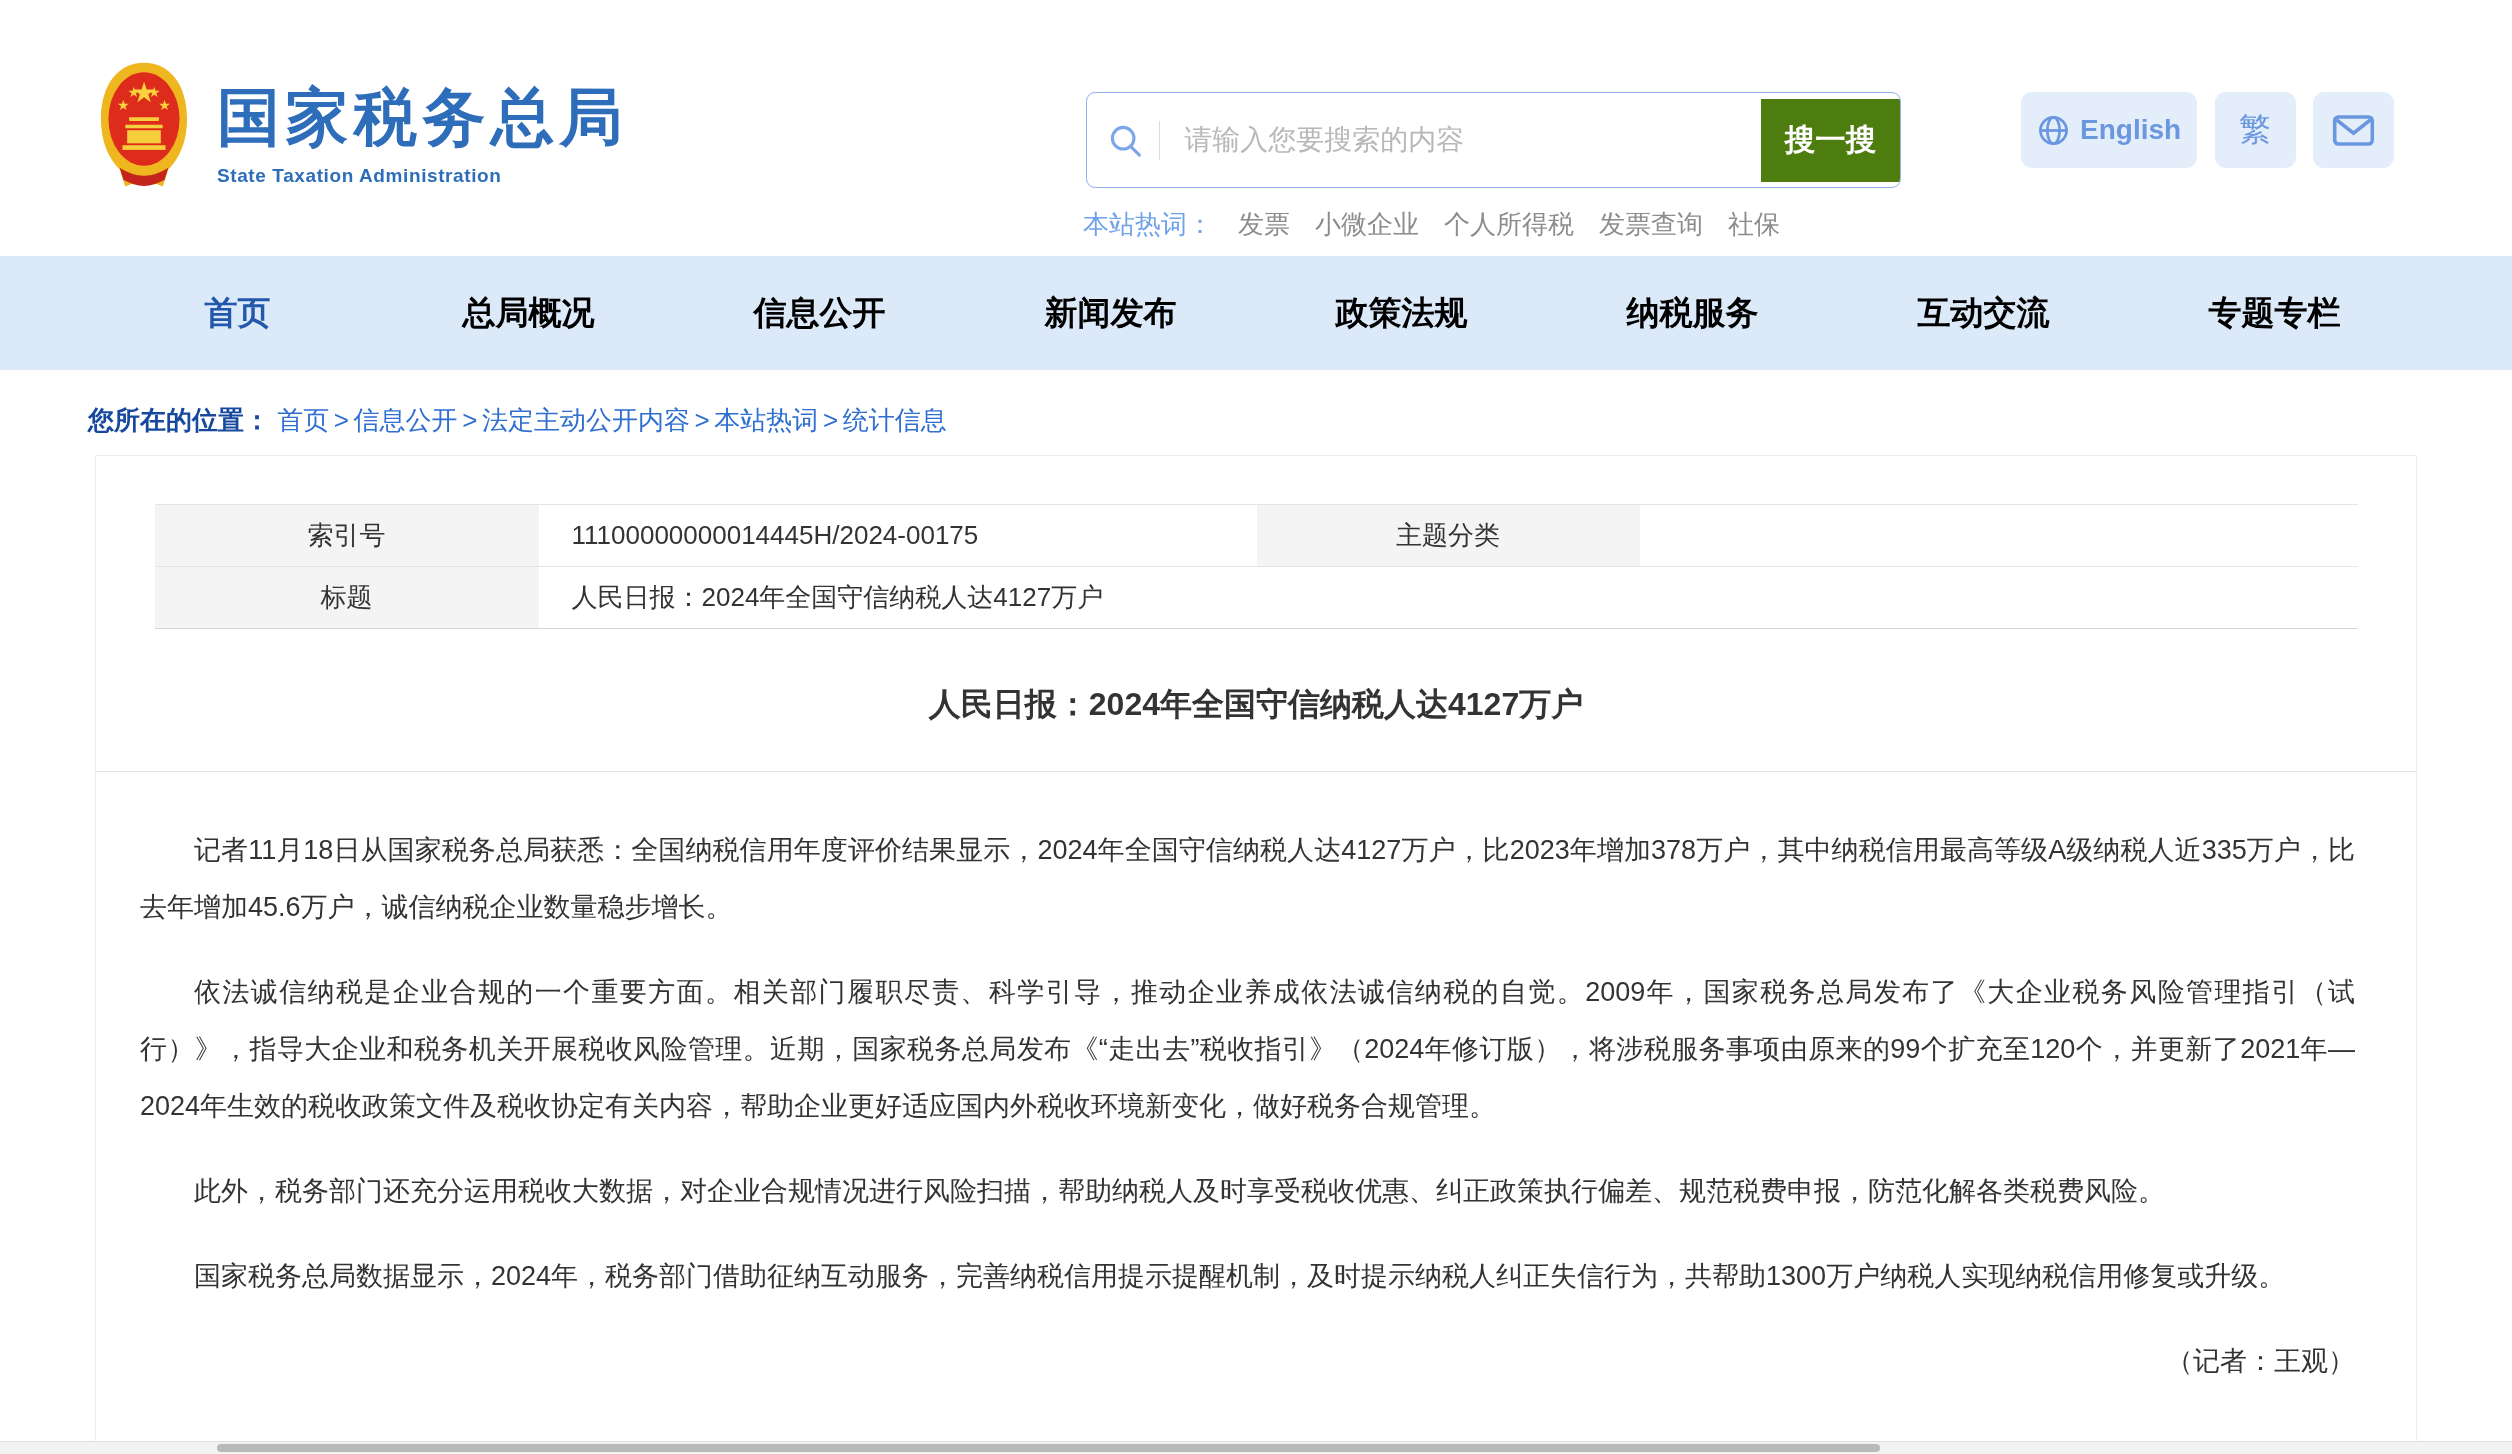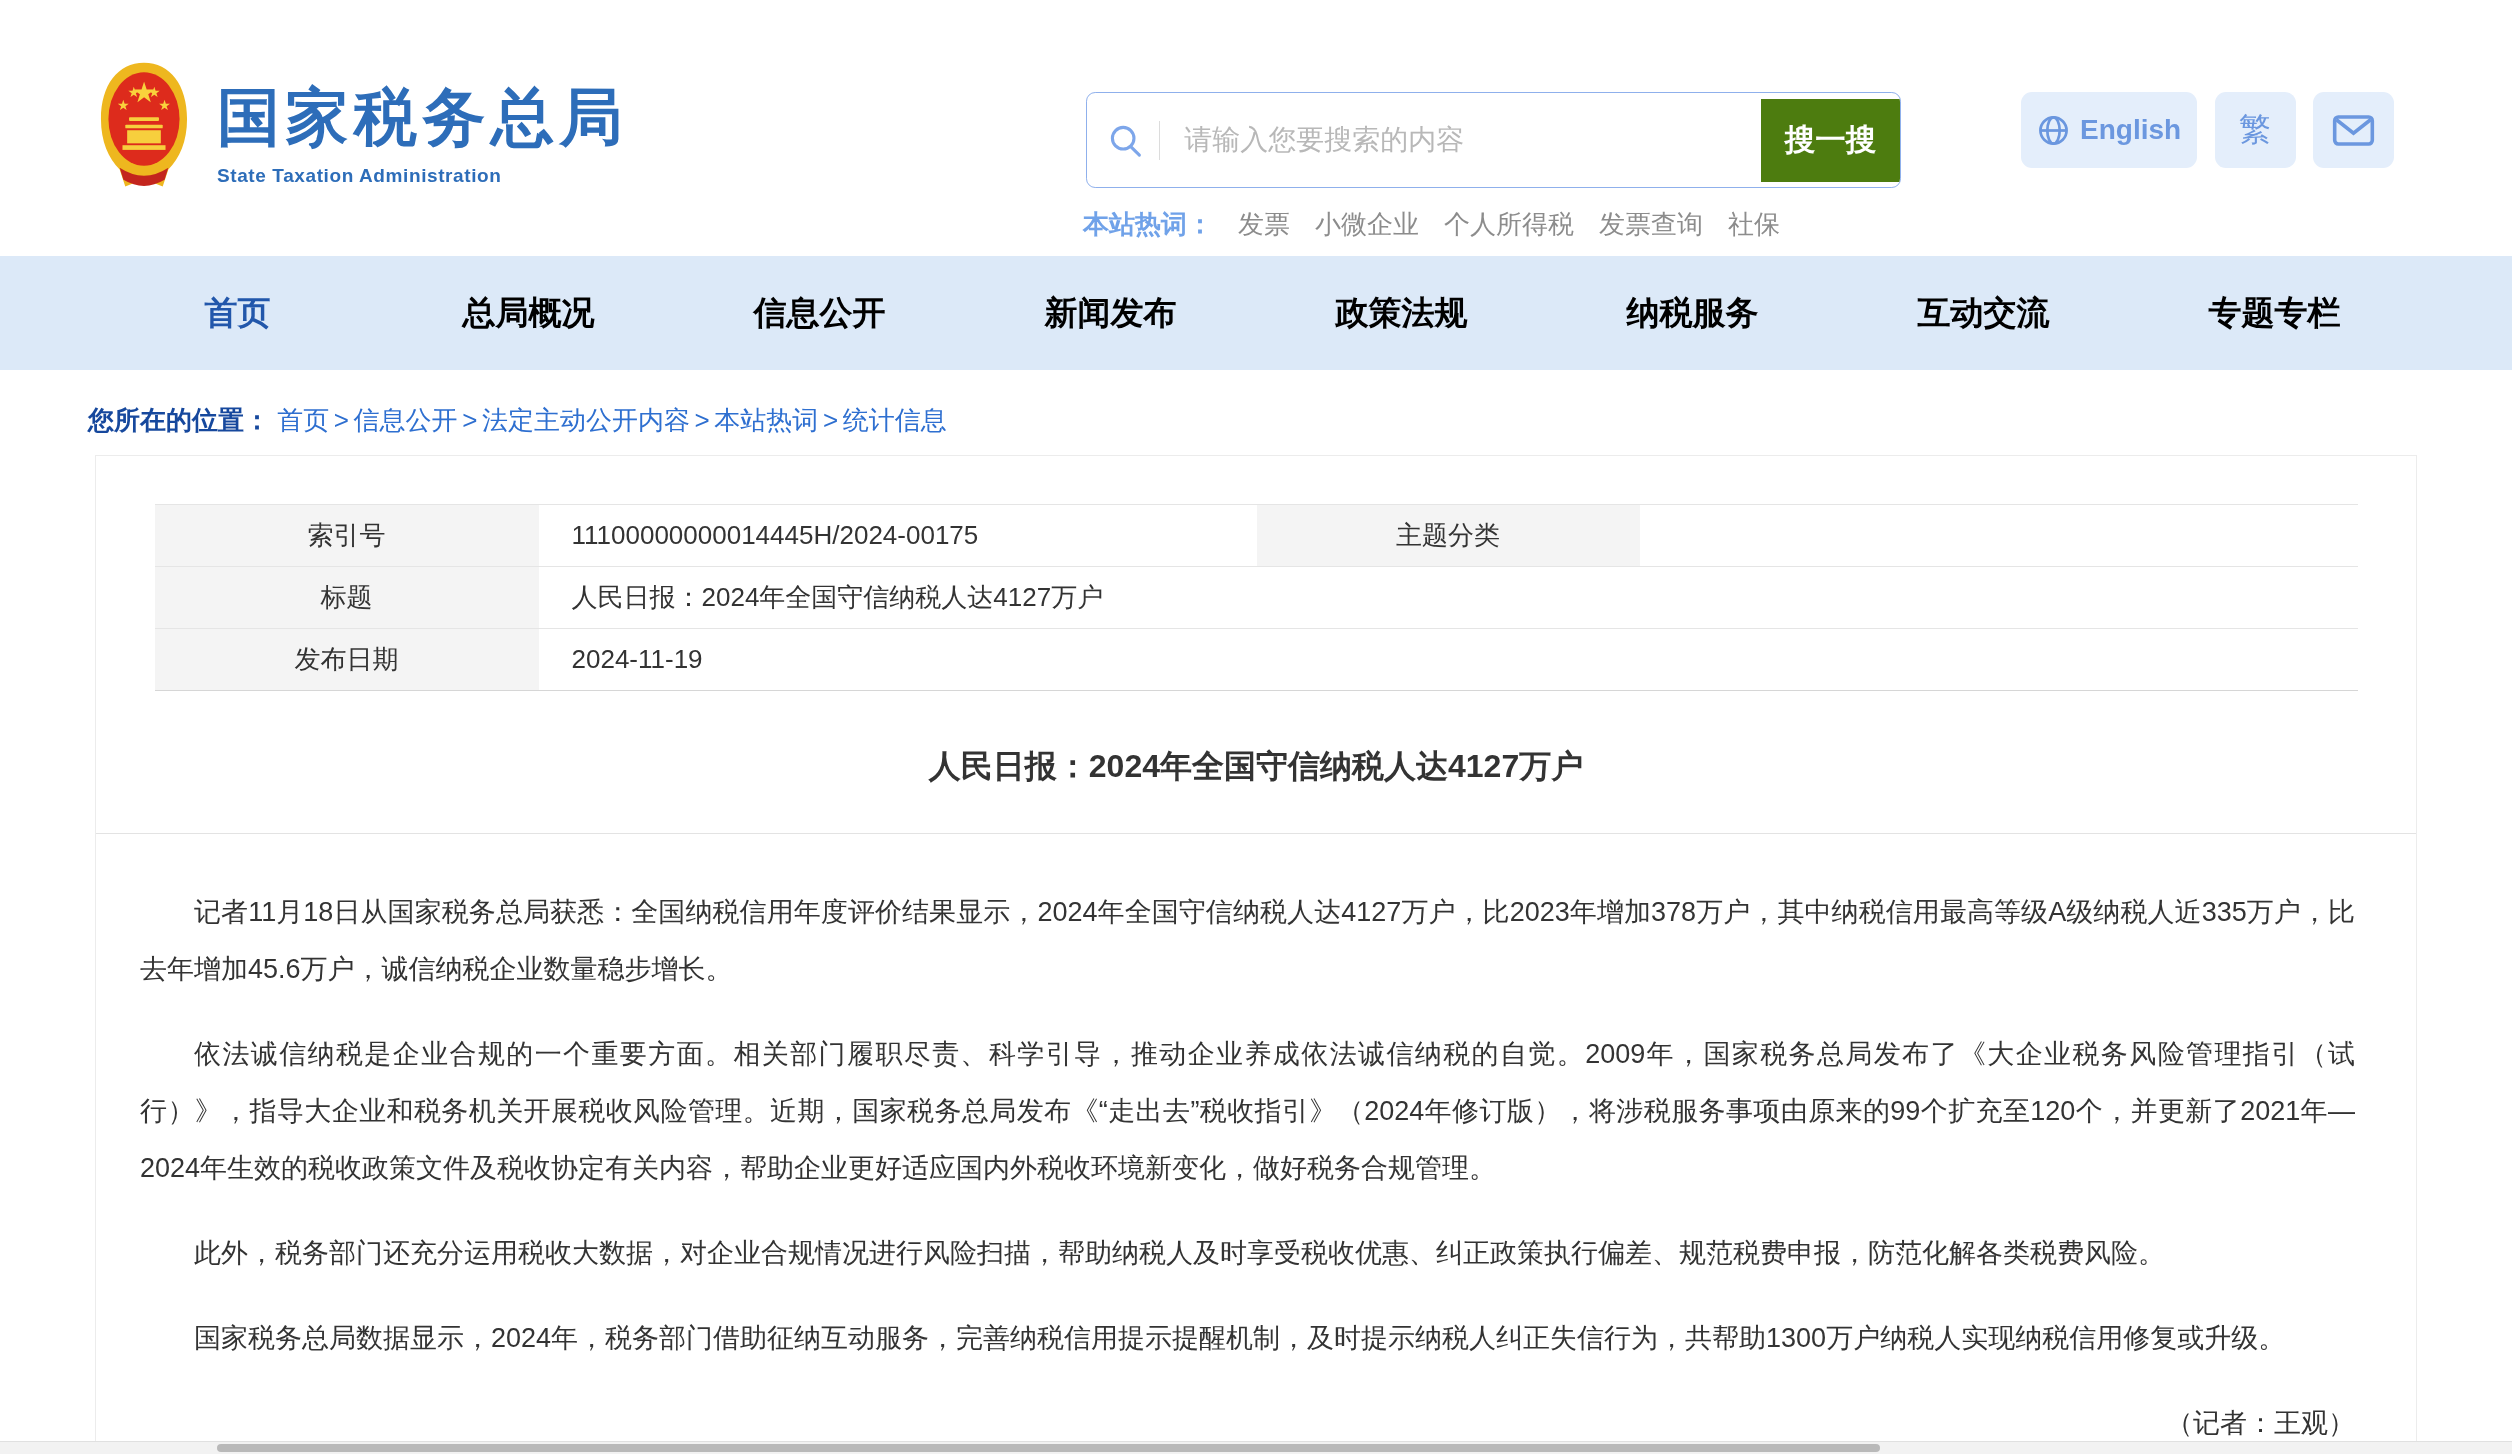--- a/index.html
+++ b/index.html
@@ -28,21 +28,21 @@
   .search-icon { display:flex; margin:0 15px 0 20.3px; }
   .search-divider { width:0.9px; height:39px; background:#dcdcdc; margin-right:22px; }
   .search-input { flex:1; border:none; outline:none; font-size:28px; color:#333; background:transparent; min-width:0; font-family:inherit; }
   .search-input::placeholder { color:#b8b8b8; }
   .search-btn {
     flex:0 0 139px; height:83px; border:none; background:#4d7c0f; color:#fff;
     font-size:30.5px; font-weight:bold; cursor:pointer; font-family:inherit;
   }
 
   .hotwords { position:absolute; left:1083px; top:207px; display:flex; align-items:baseline; gap:25px; font-size:26px; white-space:nowrap; }
-  .hot-label { color:#70a2e9; font-weight:bold; }
+  .hot-label { color:#70a2e9; font-weight:normal; }
   .hot-word { color:#8c8c8c; text-decoration:none; cursor:pointer; }
 
   .header-actions { position:absolute; left:2021px; top:92px; display:flex; gap:17.6px; }
   .action-btn {
     height:76px; border:none; border-radius:11px; background:#e4eefb; color:#6b97df;
     display:flex; align-items:center; justify-content:center; cursor:pointer; font-family:inherit;
   }
   .btn-english { width:176px; gap:10.2px; font-size:28px; font-weight:bold; }
   .btn-fan { width:81px; font-size:32px; }
   .btn-mail { width:81px; }
@@ -186,24 +186,20 @@
           <tr>
         <td class="mlabel">索引号</td>
         <td class="mvalue">11100000000014445H/2024-00175</td>
         <td class="mlabel">主题分类</td>
         <td class="mvalue"></td>
       </tr>
       <tr>
         <td class="mlabel">标题</td>
         <td class="mvalue" colspan="3">人民日报：2024年全国守信纳税人达4127万户</td>
       </tr>
-      <tr>
-        <td class="mlabel">发布日期</td>
-        <td class="mvalue" colspan="3">2024-11-19</td>
-      </tr>
     </tbody>
       </table>
 
     <h1 class="article-title">人民日报：2024年全国守信纳税人达4127万户</h1>
     <hr class="title-divider">
 
     <div class="article-body">
       <p>记者11月18日从国家税务总局获悉：全国纳税信用年度评价结果显示，2024年全国守信纳税人达4127万户，比2023年增加378万户，其中纳税信用最高等级A级纳税人近335万户，比去年增加45.6万户，诚信纳税企业数量稳步增长。</p>
       <p>依法诚信纳税是企业合规的一个重要方面。相关部门履职尽责、科学引导，推动企业养成依法诚信纳税的自觉。2009年，国家税务总局发布了《大企业税务风险管理指引（试行）》，指导大企业和税务机关开展税收风险管理。近期，国家税务总局发布《“走出去”税收指引》（2024年修订版），将涉税服务事项由原来的99个扩充至120个，并更新了2021年—2024年生效的税收政策文件及税收协定有关内容，帮助企业更好适应国内外税收环境新变化，做好税务合规管理。</p>
       <p>此外，税务部门还充分运用税收大数据，对企业合规情况进行风险扫描，帮助纳税人及时享受税收优惠、纠正政策执行偏差、规范税费申报，防范化解各类税费风险。</p>

